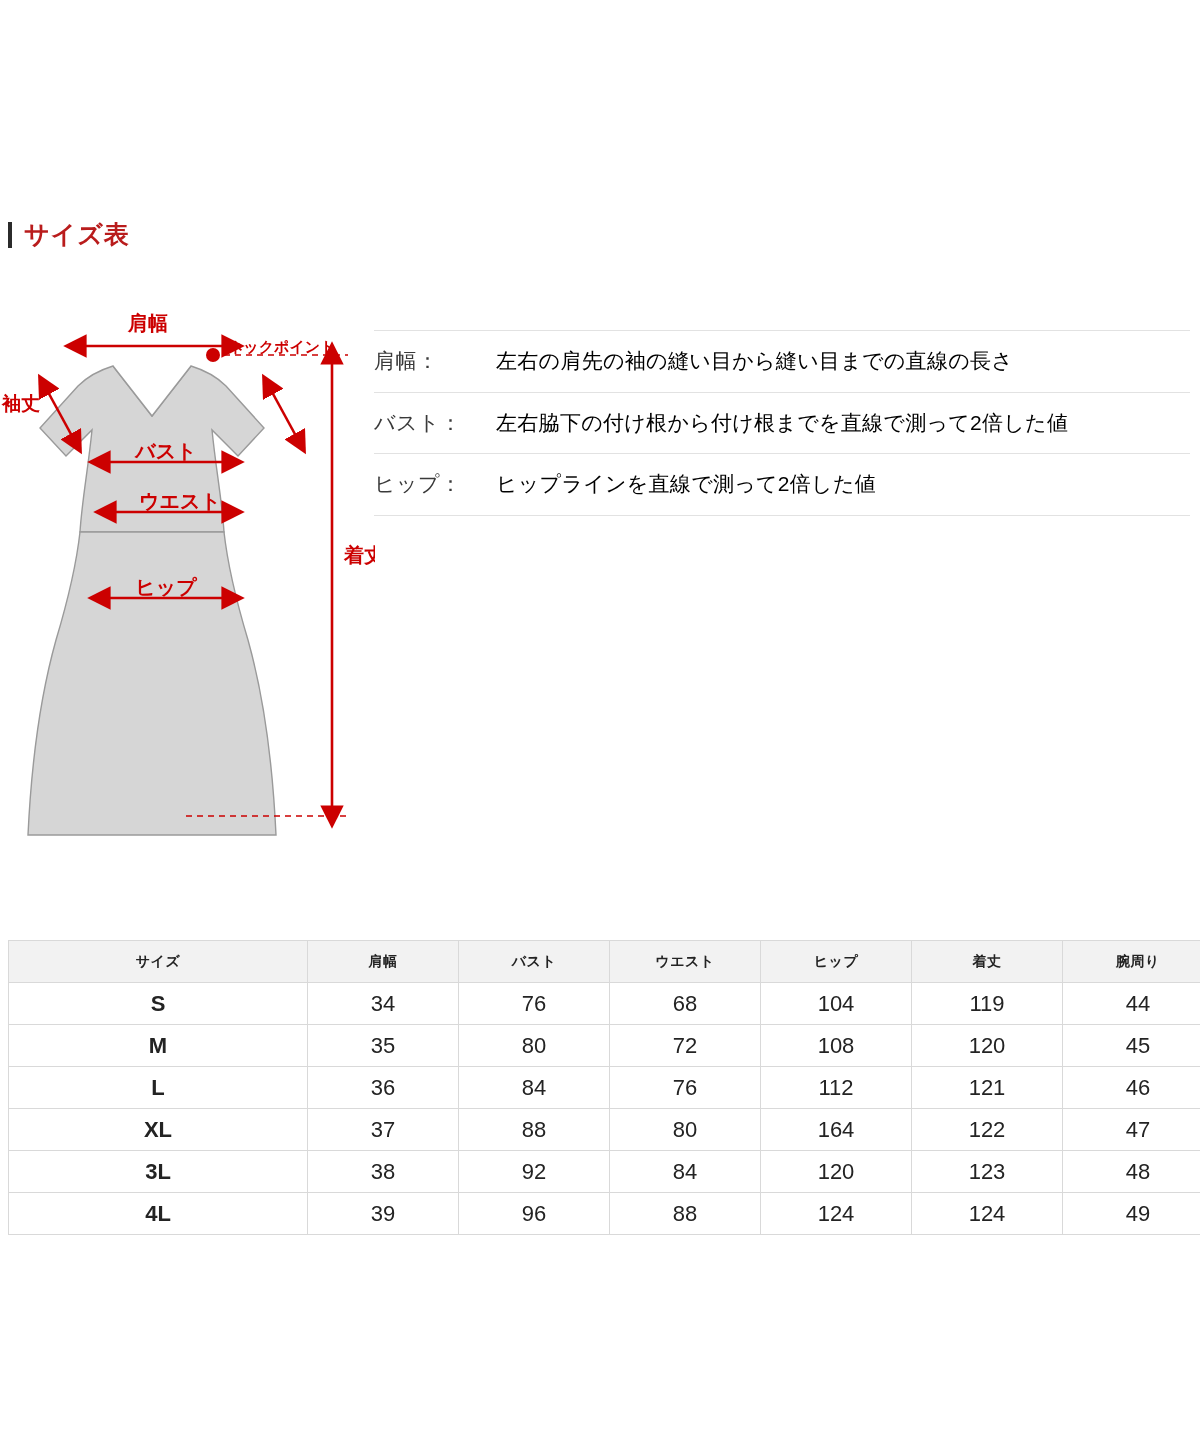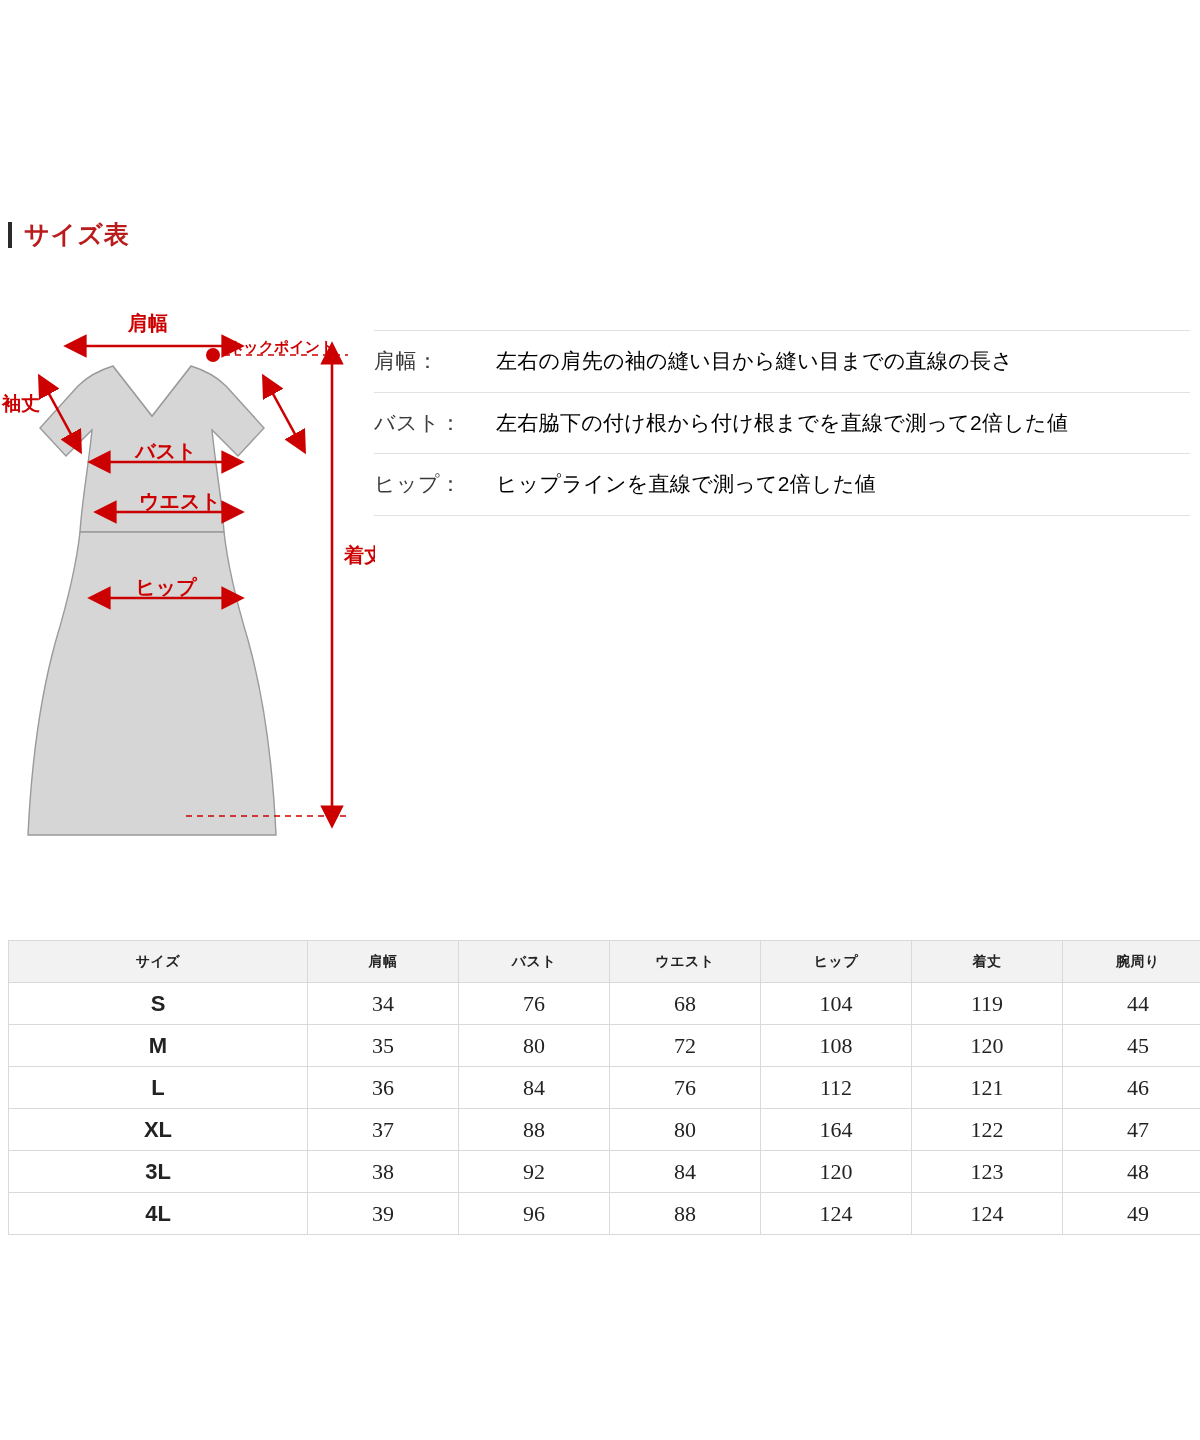--- a/index.html
+++ b/index.html
@@ -95,21 +95,21 @@
   .size-table thead th {
     background: #f2f2f2;
     font-weight: 700;
     font-size: 14px;
     letter-spacing: 0.5px;
   }
   .size-table tbody th {
     font-weight: 700;
     background: #ffffff;
   }
-  .size-table tbody td { font-weight: 400; font-family: Liberation Serif, serif; }
+  .size-table tbody td { font-weight: 400; }
   .col-size { width: 296px; }
   .col-val  { width: 148px; }
 </style>
 </head>
 <body>
 
 <div class="page-title">
   <span class="bar"></span>
   <span>サイズ表</span>
 </div>

